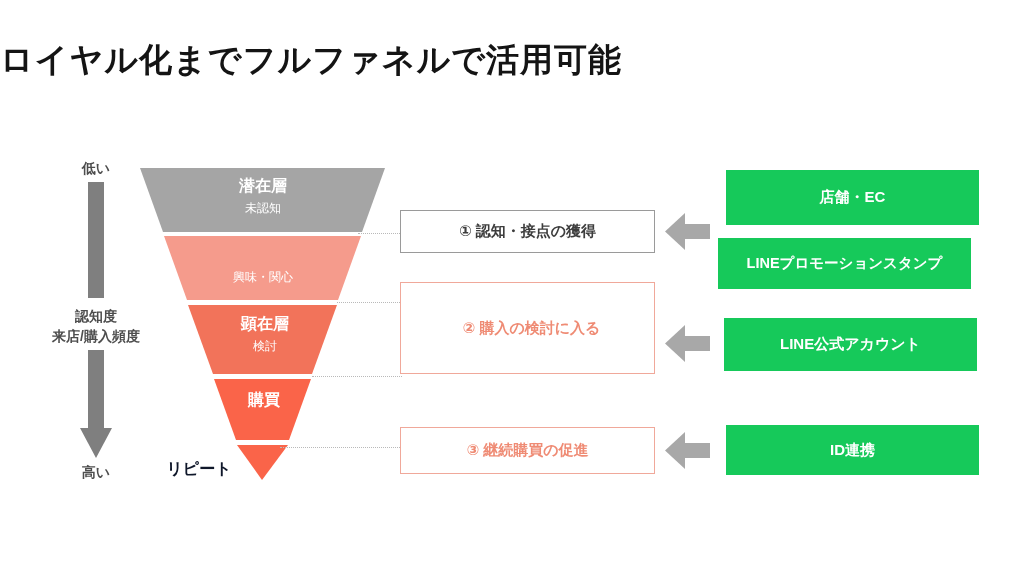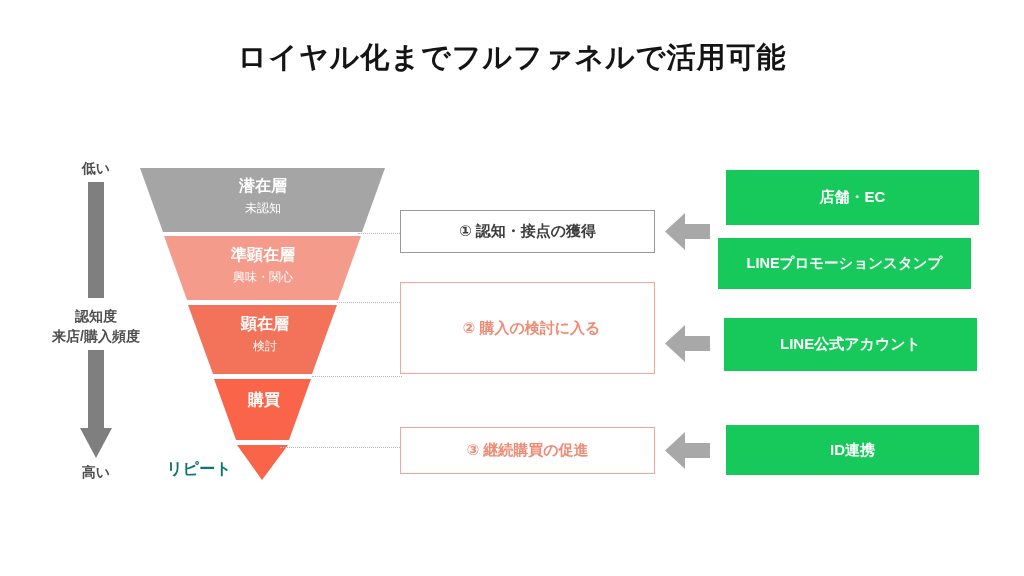--- a/index.html
+++ b/index.html
@@ -8,22 +8,21 @@
     background:#ffffff;
     font-family:"Liberation Sans","DejaVu Sans",sans-serif;
     overflow:hidden;
     position:relative;
   }
   #slide{position:absolute;left:0;top:0;width:1024px;height:576px;}
 
   
   .title{
     position:absolute;left:0;top:38px;width:1024px;
-    text-align:center;
-    font-size:29px;font-weight:bold;color:#141414;
+    font-size:33px;font-weight:bold;color:#141414;
     letter-spacing:1px;
     white-space:nowrap;
   }
 
   
   .axis-label{
     position:absolute;
     font-size:14px;font-weight:bold;color:#4d4d4d;
     text-align:center;white-space:nowrap;
   }
@@ -43,21 +42,21 @@
   #f1-main{left:170px;top:176px;width:186px;}
   #f1-sub{left:170px;top:200px;width:186px;}
   #f2-main{left:178px;top:245px;width:170px;}
   #f2-sub{left:178px;top:269px;width:170px;}
   #f3-main{left:190px;top:314px;width:150px;}
   #f3-sub{left:190px;top:338px;width:150px;}
   #f4-main{left:198px;top:390px;width:132px;}
   #repeat-label{
     position:absolute;left:152px;top:459px;width:94px;
     text-align:center;white-space:nowrap;
-    font-size:16px;font-weight:bold;color:#0f766e;
+    font-size:16px;font-weight:bold;color:#0f172a;
   }
 
   
   .stage-box{
     position:absolute;
     background:#ffffff;
     box-sizing:border-box;
     display:flex;align-items:center;justify-content:center;
     font-size:15px;font-weight:bold;white-space:nowrap;
   }
@@ -123,21 +122,20 @@
     <polygon points="188,305 337,305 312,374 213,374" fill="#f2735a"></polygon>
 
     <polygon points="214,379 311,379 289,440 236,440" fill="#fa6449"></polygon>
 
     <polygon points="237,445 288,445 262,480" fill="#fa6449"></polygon>
   </svg>
 
   <div class="funnel-text funnel-main" id="f1-main">潜在層</div>
   <div class="funnel-text funnel-sub" id="f1-sub">未認知</div>
 
-  <div class="funnel-text funnel-main" id="f2-main">準顕在層</div>
   <div class="funnel-text funnel-sub" id="f2-sub">興味・関心</div>
 
   <div class="funnel-text funnel-main" id="f3-main">顕在層</div>
   <div class="funnel-text funnel-main" id="f4-main">購買</div>
 
   <div class="funnel-text funnel-sub" id="f3-sub">検討</div>
 
   <div id="repeat-label">リピート</div>
 
   <div class="dotted" style="left:358px;top:233px;width:44px;"></div>

